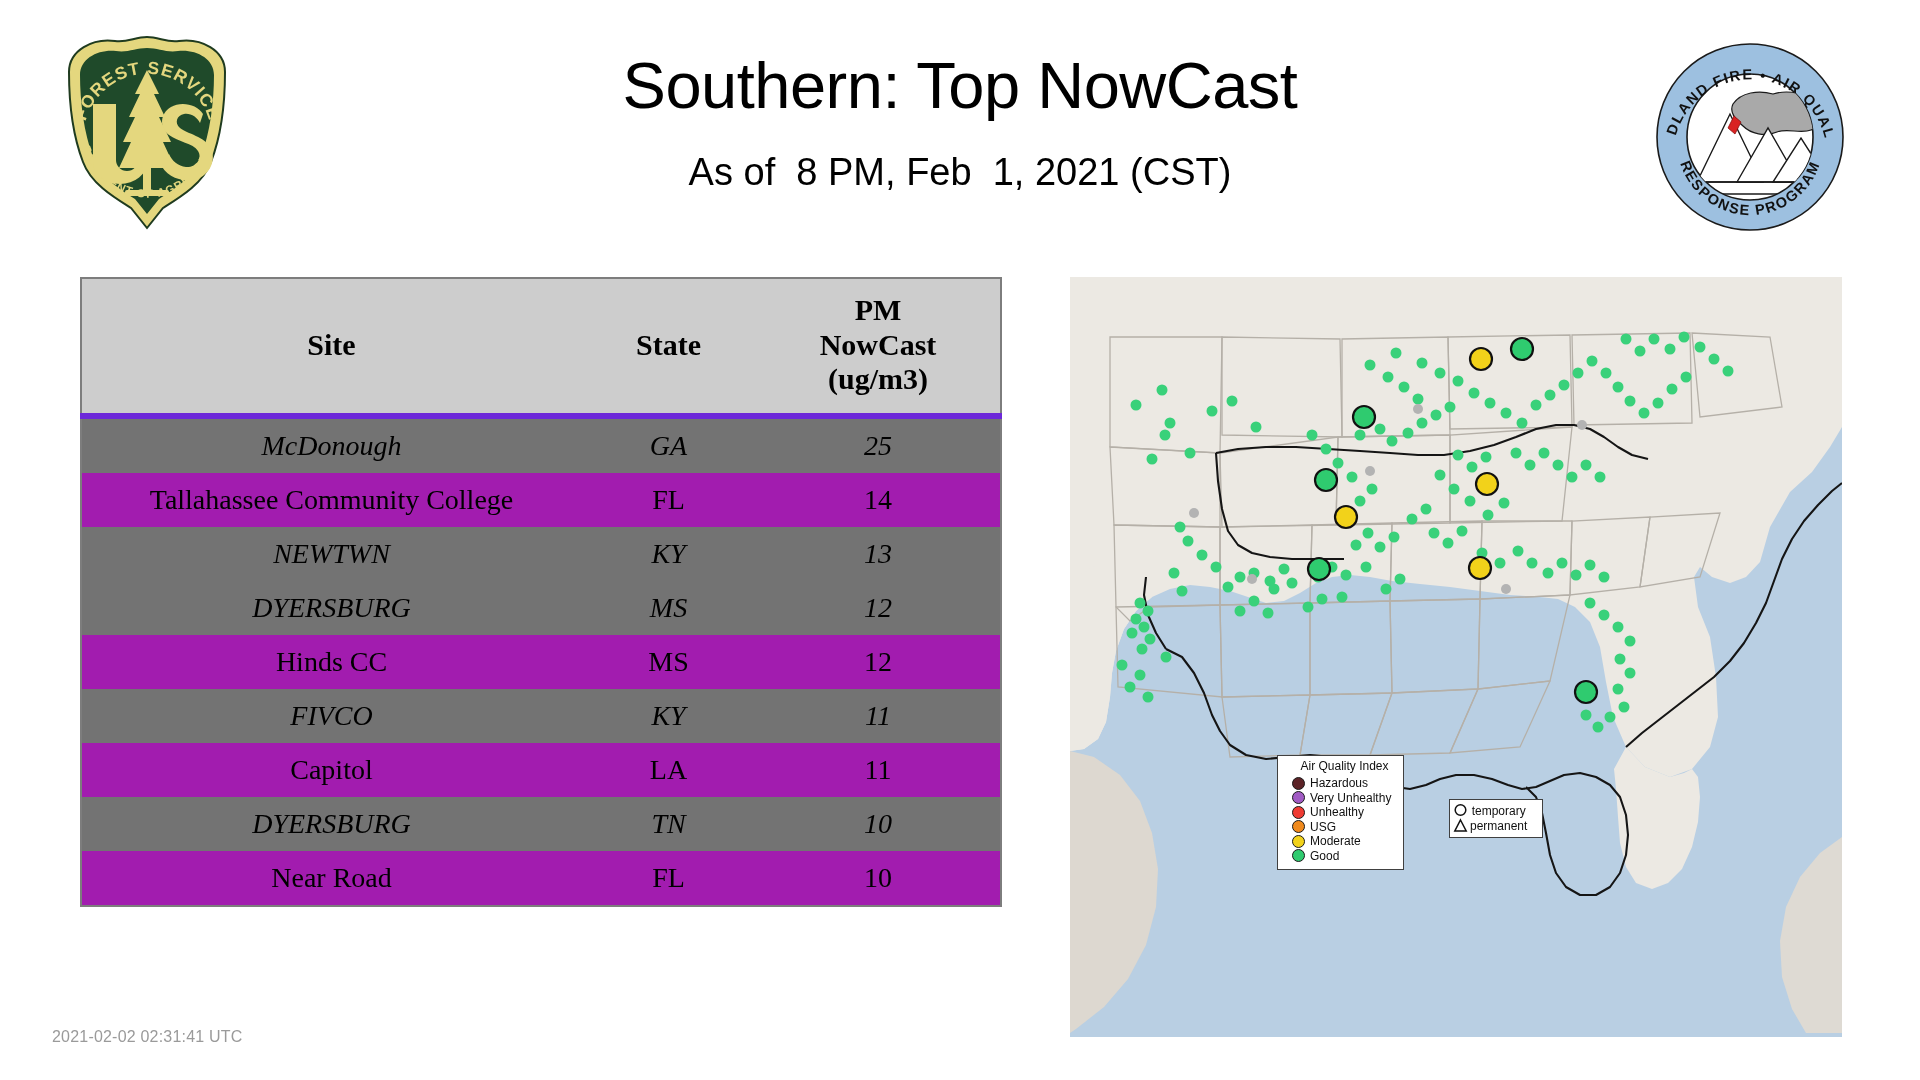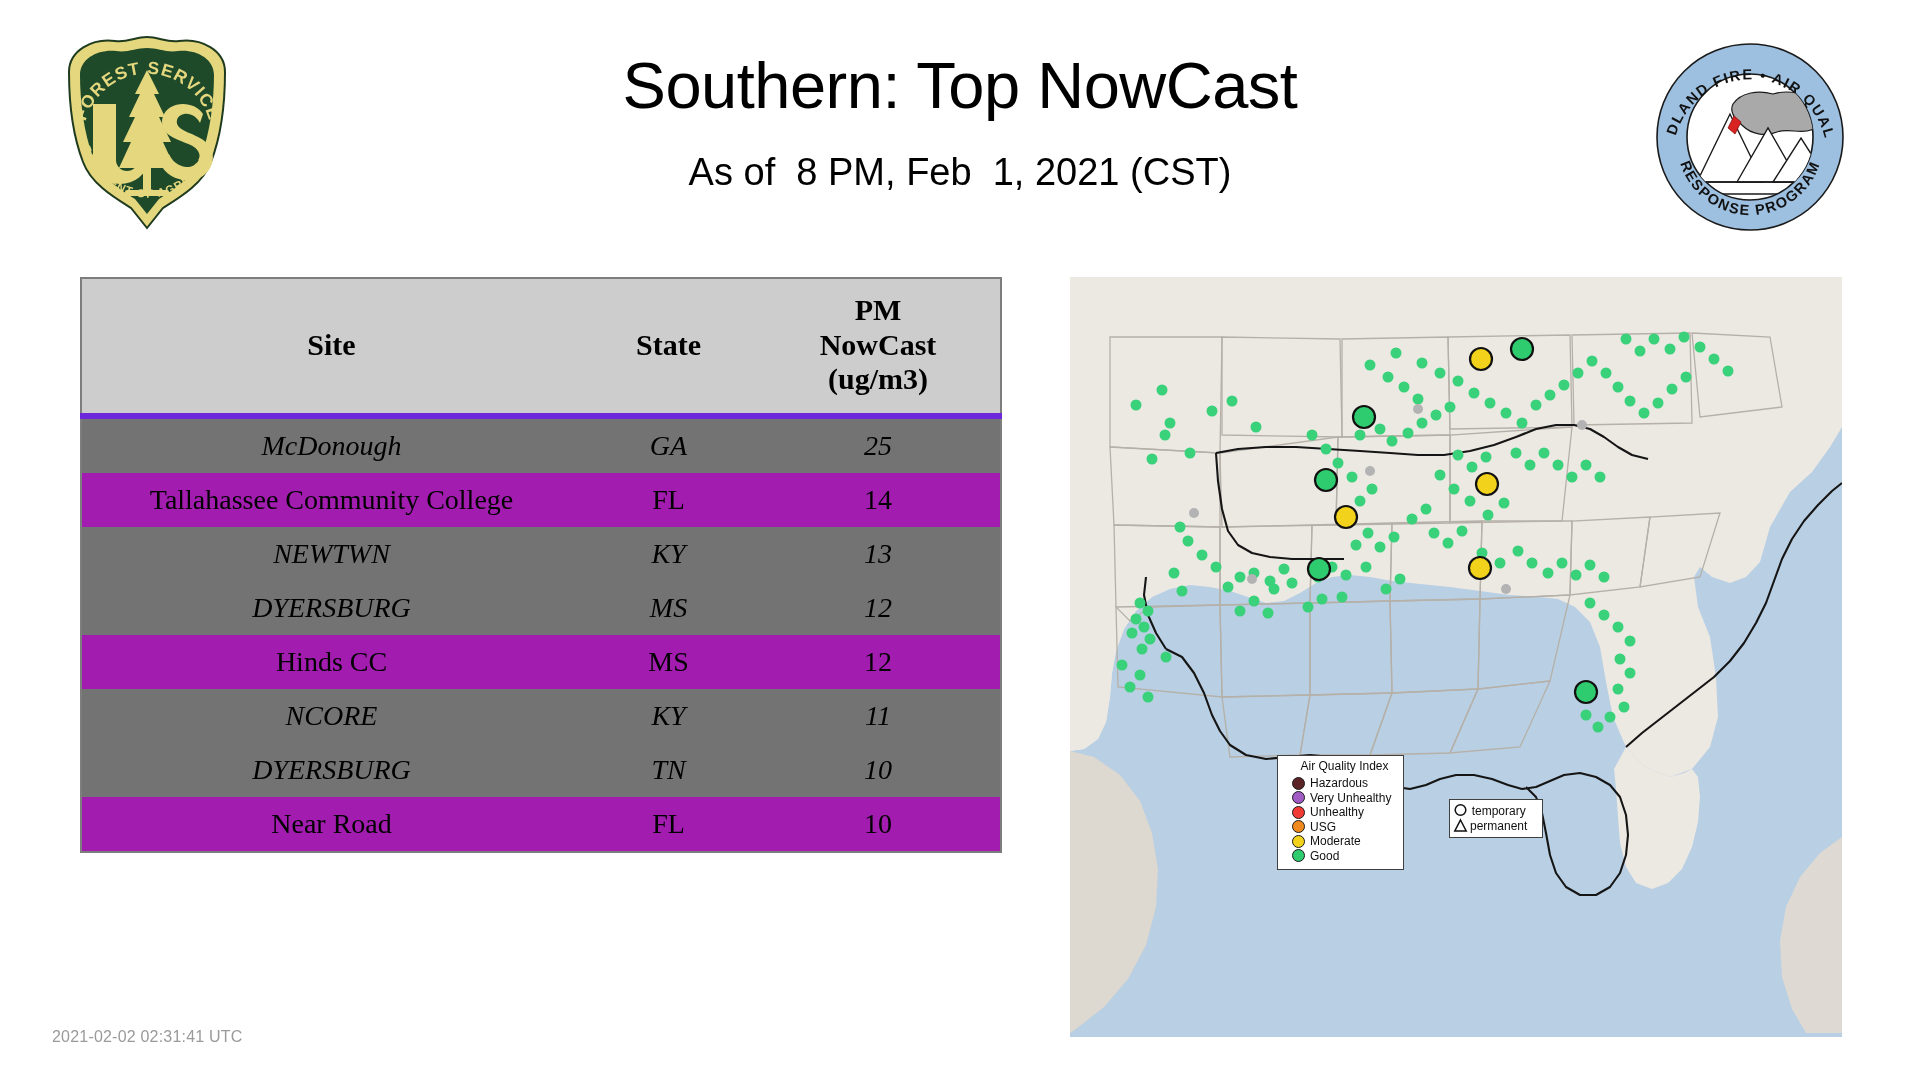--- a/index.html
+++ b/index.html
@@ -311,22 +311,27 @@
           <td>DYERSBURG</td>
           <td>MS</td>
           <td>12</td>
         </tr>
         <tr class="even">
           <td>Hinds CC</td>
           <td>MS</td>
           <td>12</td>
         </tr>
         <tr class="odd">
-          <td>NCORE</td>
+          <td>FIVCO</td>
           <td>KY</td>
+          <td>11</td>
+        </tr>
+        <tr class="even">
+          <td>Capitol</td>
+          <td>LA</td>
           <td>11</td>
         </tr>
         <tr class="odd">
           <td>DYERSBURG</td>
           <td>TN</td>
           <td>10</td>
         </tr>
         <tr class="even">
           <td>Near Road</td>
           <td>FL</td>

